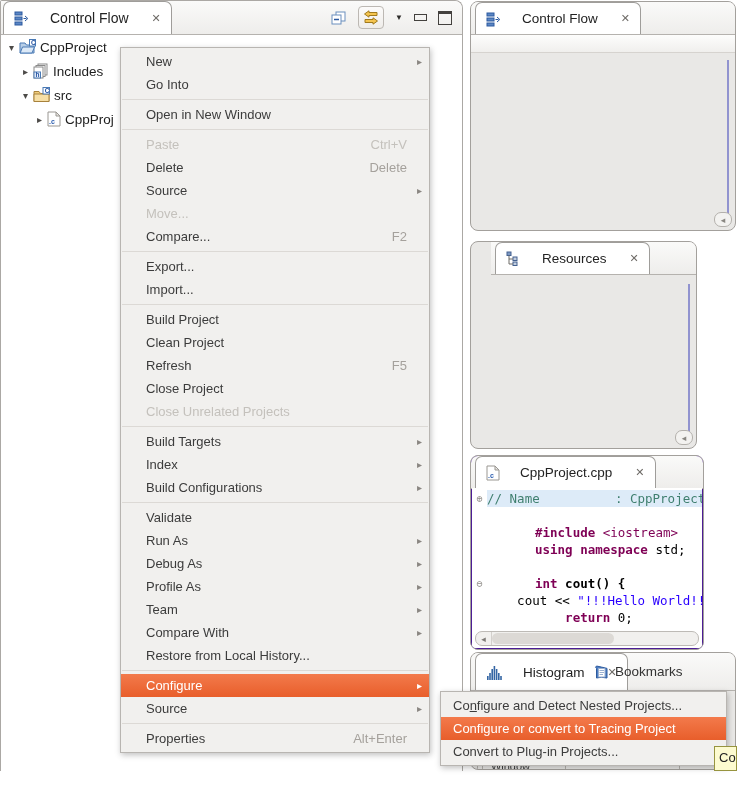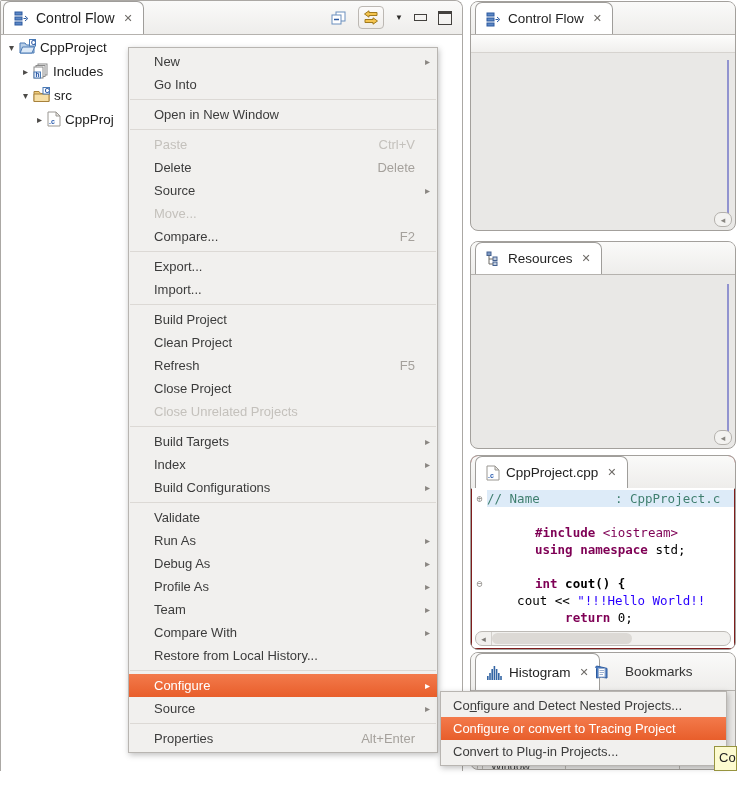--- a/index.html
+++ b/index.html
@@ -5,21 +5,21 @@
   html,body{margin:0;padding:0;}
   body{width:737px;height:799px;position:relative;overflow:hidden;background:#fff;
        font-family:"Liberation Sans",sans-serif;-webkit-font-smoothing:antialiased;}
   svg{display:block;}
 
   
   .lpanel{position:absolute;left:0;top:0;width:463px;height:771px;background:#fff;
           border:1px solid #aba8a4;border-bottom:none;border-radius:2px 8px 0 0;box-sizing:border-box;}
   .lheader{position:relative;height:33px;background:linear-gradient(#fafaf9,#eeedeb);
            border-bottom:1px solid #b5b2ae;border-radius:2px 8px 0 0;}
-  .tab{position:absolute;top:0;height:33px;display:flex;align-items:center;gap:6px;padding:0 10px;
+  .tab{position:absolute;top:0;height:33px;display:flex;align-items:center;gap:20px;padding:0 10px;
        background:#fff;border:1px solid #9f9d9a;border-bottom:none;border-radius:7px 7px 0 0;
        font-size:14px;color:#232323;box-sizing:border-box;white-space:nowrap;}
   .tab .x{color:#6e6b67;font-size:11px;margin-left:3px;cursor:default;}
   .ltab{left:2px;}
   .ltools{position:absolute;right:10px;top:4px;height:25px;display:flex;align-items:center;gap:11px;}
   .tbtn{display:flex;align-items:center;justify-content:center;}
   .tbtn.pressed{border:1px solid #bcb8b3;border-radius:4px;background:linear-gradient(#fcfbfa,#efedea);
                 padding:3px 4px;}
   .mini{width:11px;height:5px;border:1px solid #43413e;}
   .maxi{width:12px;height:10px;border:1px solid #43413e;border-top:3px solid #43413e;}
@@ -56,31 +56,31 @@
   .tok.st{color:#2a00ff;}
   .tok.bd{color:#000;font-weight:bold;}
   .tok.pl{color:#000;}
   .hscroll{position:absolute;left:3px;right:3px;bottom:2px;height:13px;background:#f1f0ee;
            border:1px solid #bdbab6;border-radius:7px;}
   .hscroll .larr{position:absolute;left:0;top:0;bottom:0;width:15px;border-right:1px solid #d3d0cc;
            font-size:9px;color:#7e7b77;display:flex;align-items:center;justify-content:center;}
   .hscroll .thumb{position:absolute;left:16px;top:1px;bottom:1px;width:55%;background:#dcd9d5;border-radius:6px;}
 
   
-  .btab2{display:flex;align-items:center;gap:16px;padding:0 10px;font-size:13.5px;color:#333;
+  .btab2{display:flex;align-items:center;gap:6px;padding:0 10px;font-size:13.5px;color:#333;
          height:32px;position:absolute;top:0;white-space:nowrap;}
   .wspan{position:absolute;left:6px;right:0;top:108px;height:10px;background:#eae9e7;
          border-top:1px solid #b5b2ae;overflow:hidden;display:flex;font-size:11px;color:#3a3a3a;}
   .wspan .cell{border-left:1px solid #b5b2ae;padding:0 8px;margin-top:-2px;line-height:13px;}
   .wspan .cell.first{width:4px;padding:0;}
 
   
   .menu{position:absolute;background:#f1f0ee;border:1px solid #b8b5b1;box-shadow:1px 2px 6px rgba(0,0,0,.25);
         padding:2px 0;font-size:13px;color:#3c3c3c;box-sizing:border-box;z-index:50;}
-  .mainmenu{left:128px;top:47px;width:310px;}
+  .mainmenu{left:120px;top:47px;width:310px;}
   .submenu{left:440px;top:691px;width:287px;z-index:55;}
   .mi{height:23px;line-height:23px;padding:0 22px 0 25px;display:flex;position:relative;white-space:nowrap;}
   .mi .l{flex:1;overflow:hidden;}
   .mi .s{color:#a5a19c;margin-left:18px;}
   .mi.dis .l,.mi.dis .s{color:#c4c1bc;}
   .mi .ar{position:absolute;right:7px;top:0;color:#8a8682;font-size:10px;}
   .mi.hl{background:linear-gradient(#f37a4b,#e85e2b);color:#fff;}
   .mi.hl .ar{color:#fff;}
   .mi .u{text-decoration:underline;}
   .submenu .mi{padding-left:12px;padding-right:8px;}
@@ -195,40 +195,40 @@
       <span class="x">✕</span>
     </div>
   </div>
   <div class="toolstrip"></div>
   <div class="vline" style="top:58px;height:160px;"></div>
   <div class="scorner">
       <span>◂</span>
     </div>
 </div>
 
-<div class="panel" style="left:470px;top:241px;width:266px;height:208px;">
+<div class="panel" style="left:470px;top:241px;width:227px;height:208px;padding-left:20px;">
   <div class="pheader">
     <div class="tab" style="left:4px;">
       <svg width="16" height="16" viewBox="0 0 16 16">
         <rect x="1" y="1" width="4" height="3.5" fill="#7c99c4" stroke="#44618f"></rect>
         <rect x="7" y="6" width="4" height="3.5" fill="#c3cfe0" stroke="#44618f"></rect>
         <rect x="7" y="11" width="4" height="3.5" fill="#c3cfe0" stroke="#44618f"></rect>
         <path d="M3 4.5 v8.5 h4 M3 8 h4" fill="none" stroke="#6d6a66"></path>
       </svg>
       <span>Resources</span>
       <span class="x">✕</span>
     </div>
   </div>
   <div class="vline" style="top:42px;height:150px;"></div>
   <div class="scorner">
       <span>◂</span>
     </div>
 </div>
 
-<div class="panel" style="left:470px;top:455px;width:266px;height:195px;background:#7f1d1d;">
+<div class="panel" style="left:470px;top:455px;width:234px;height:195px;background:#4c1d95;">
   <div class="pheader">
     <div class="tab" style="left:4px;">
       <svg width="14" height="16" viewBox="0 0 14 16">
         <path d="M1 1 h8 l4 4 v10 H1 Z" fill="#fff" stroke="#9a9792"></path>
         <path d="M9 1 l4 4 h-4 Z" fill="#e8e6e2" stroke="#9a9792"></path>
         <text x="2" y="13" font-size="7" fill="#2e5fb0" font-weight="bold" font-family="Liberation Sans">.c</text>
       </svg>
       <span>CppProject.cpp</span>
       <span class="x">✕</span>
     </div>

